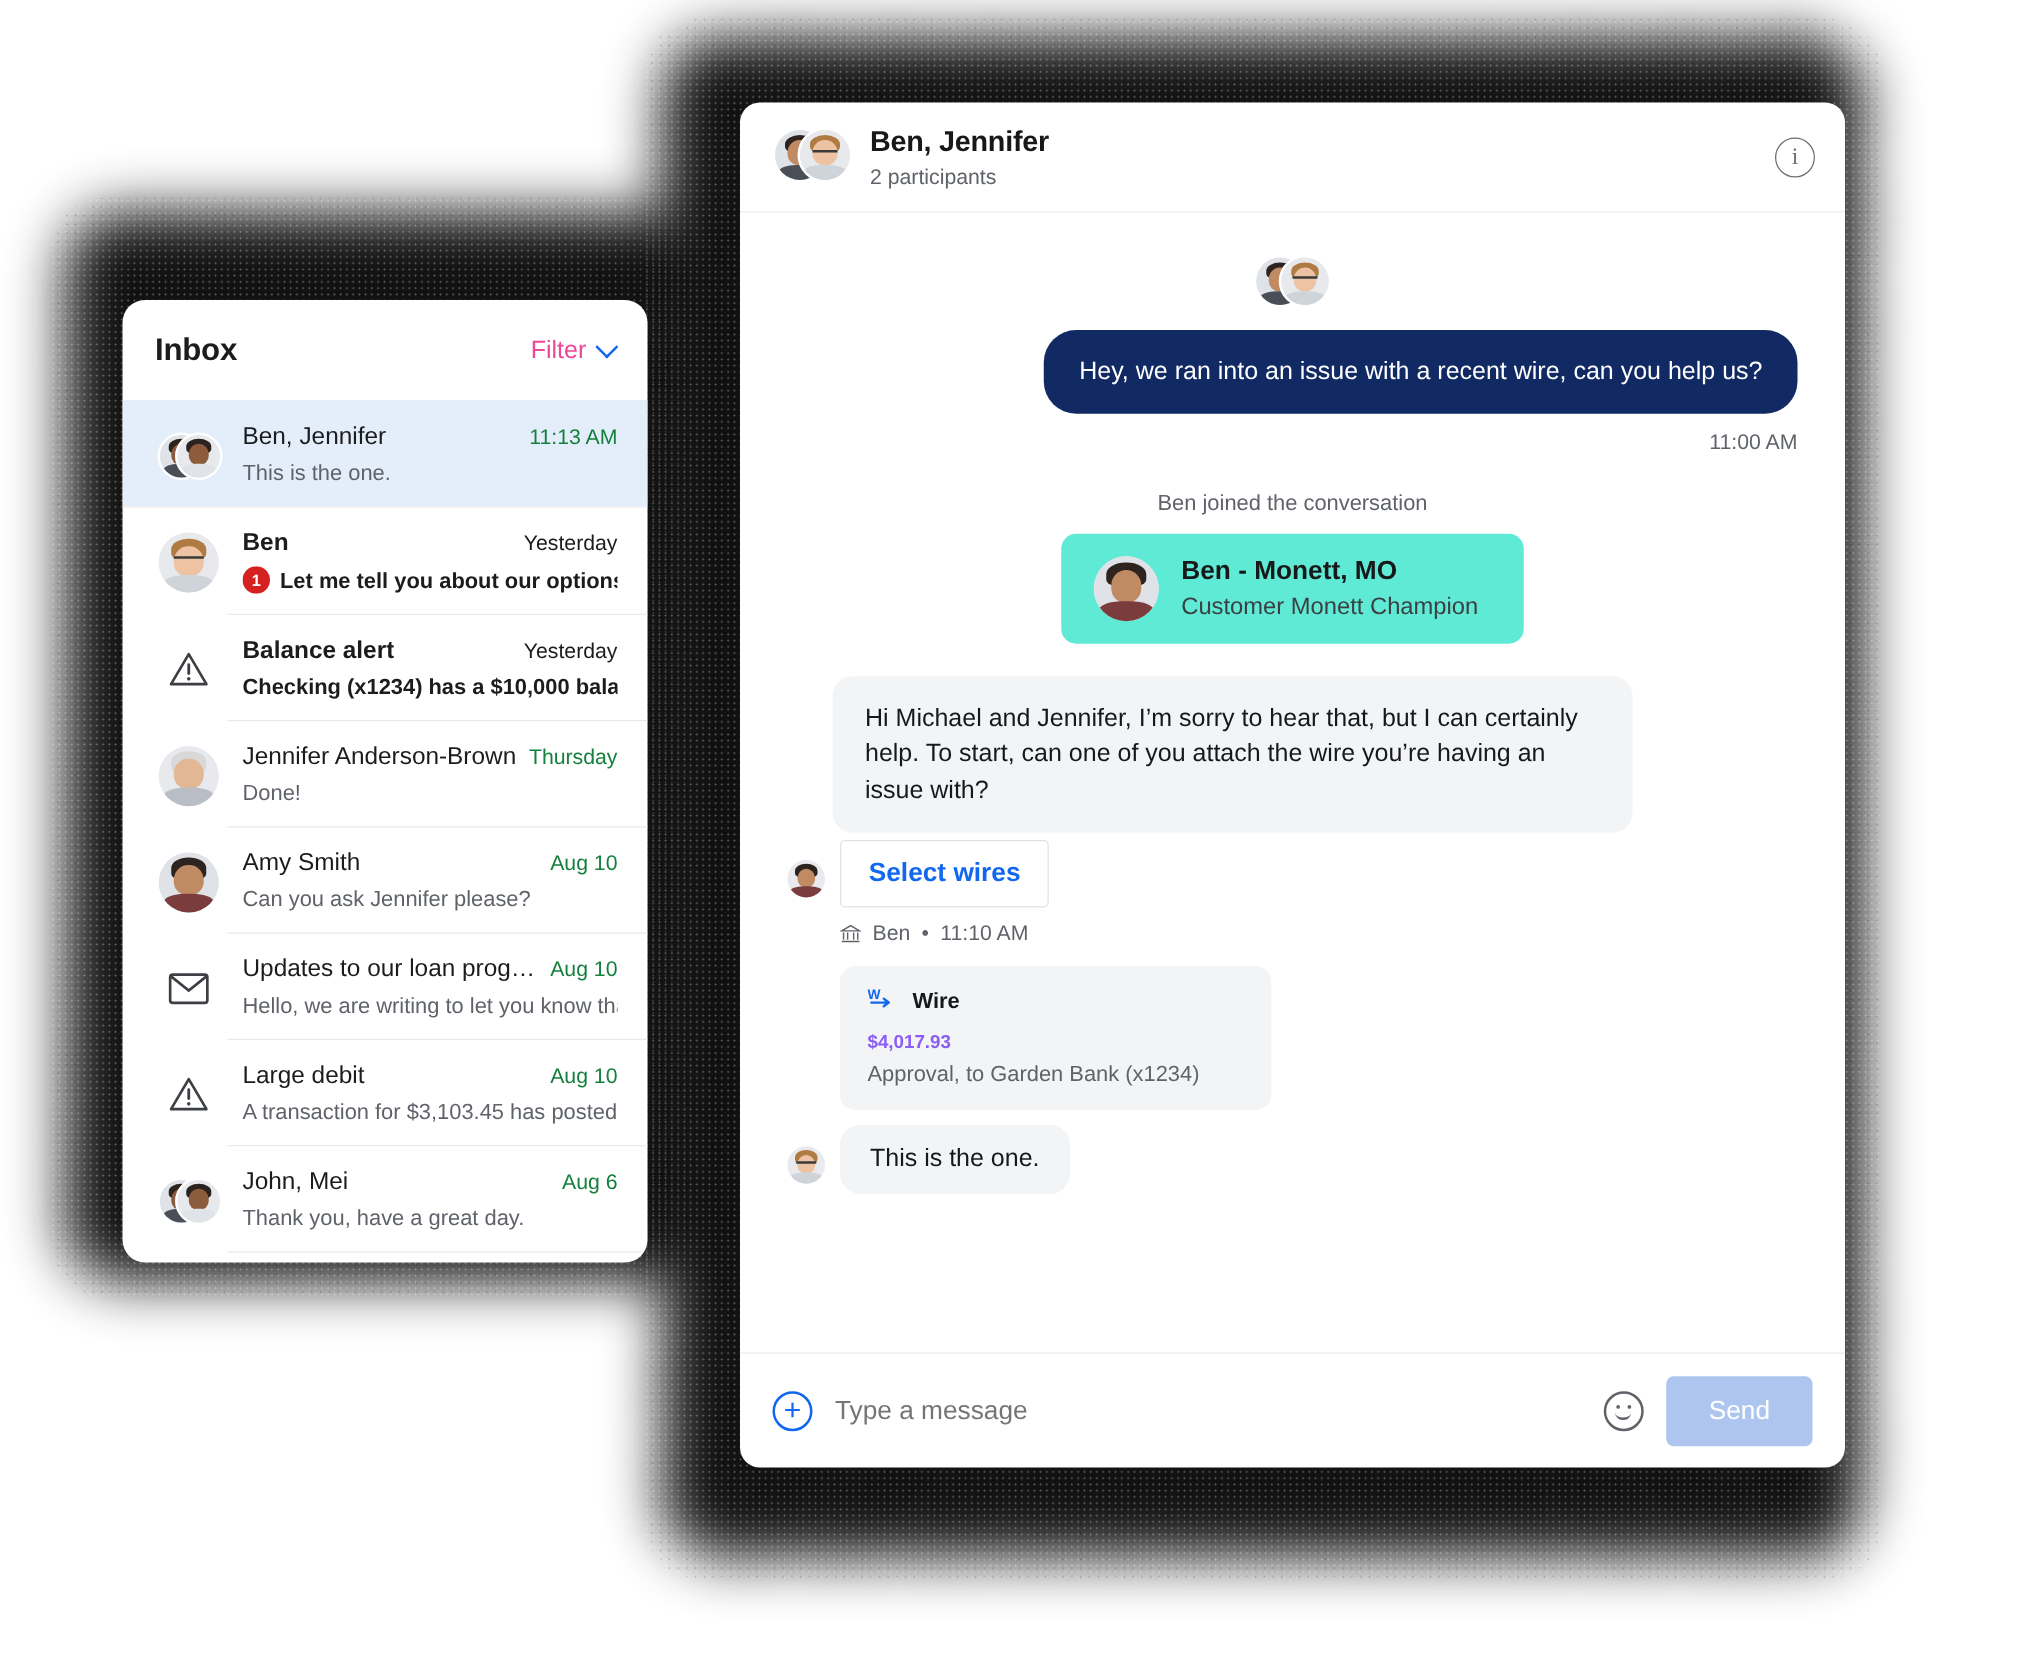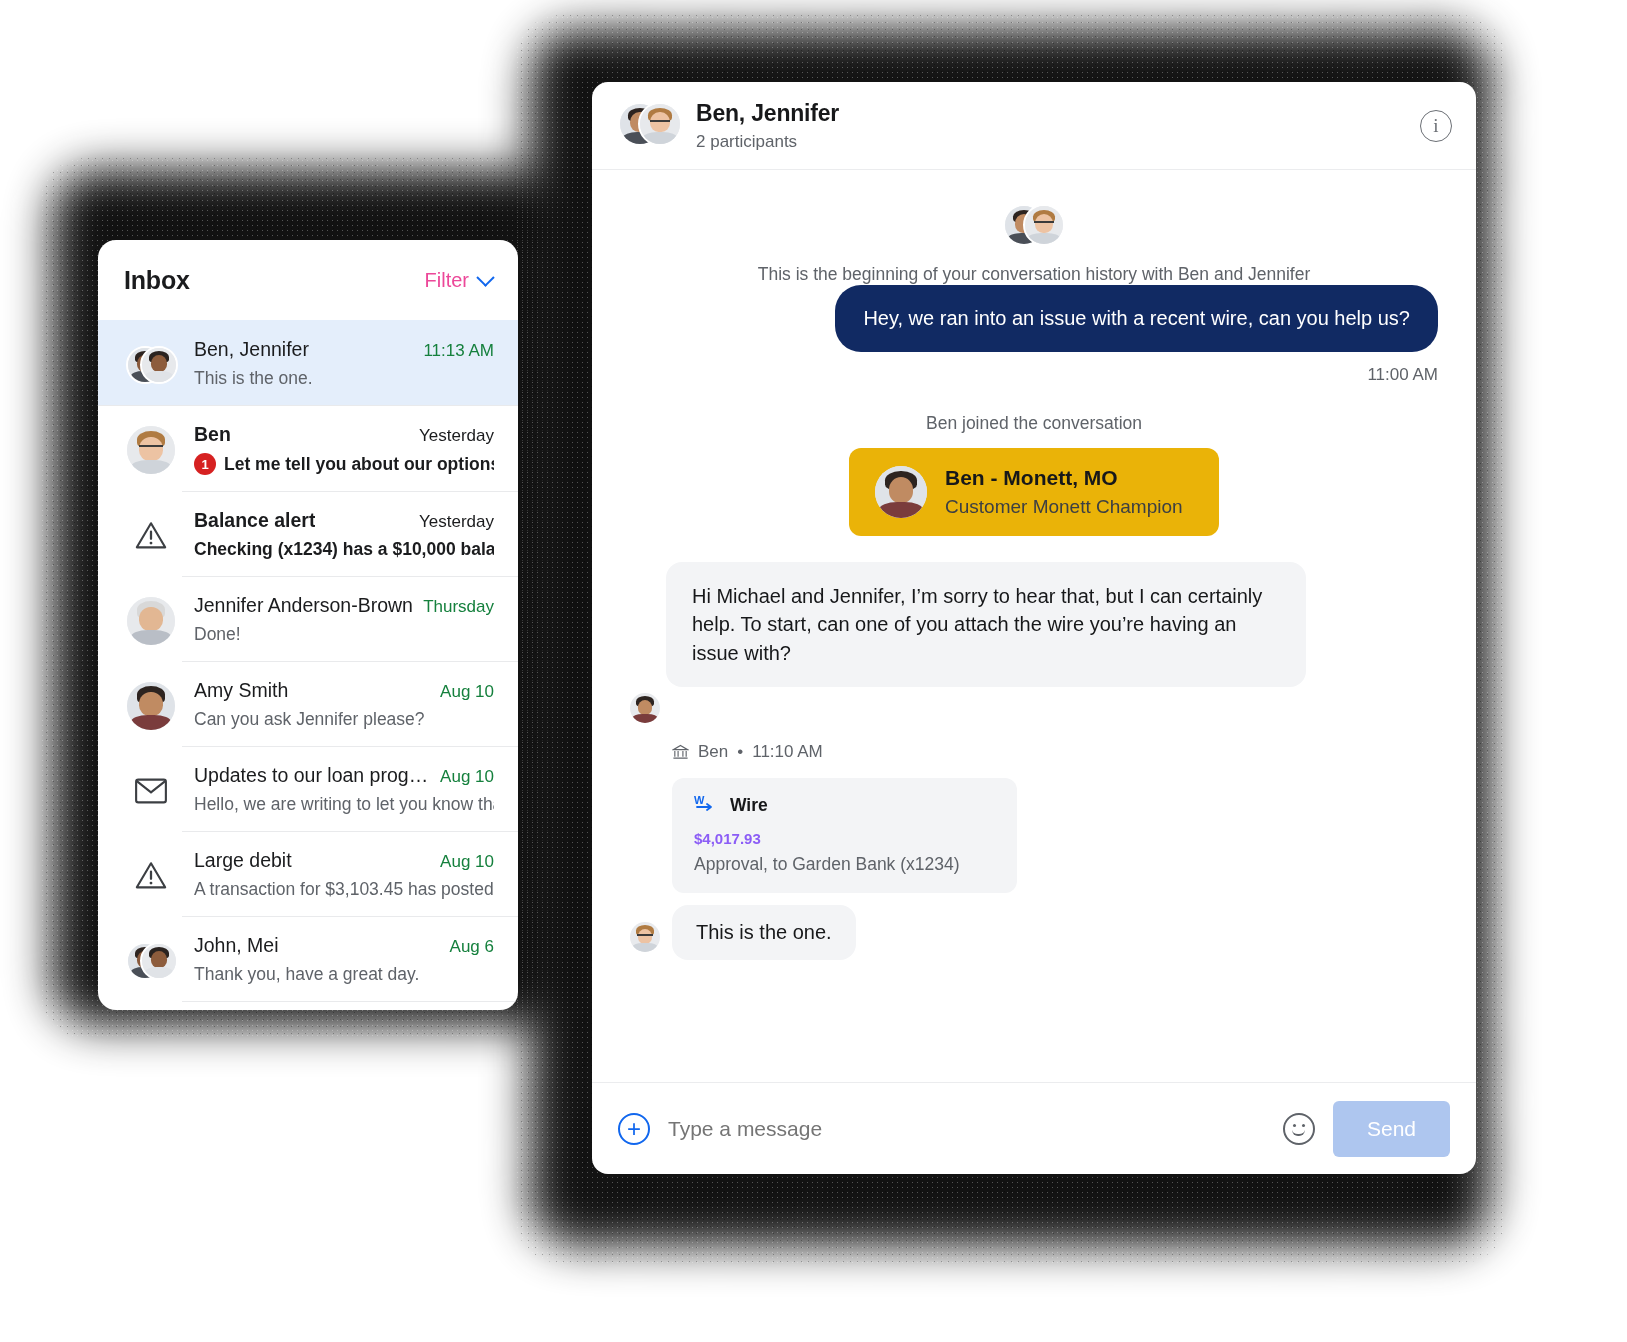--- a/index.html
+++ b/index.html
@@ -147,21 +147,21 @@
     background: #112a63; color: #fff;
     border-radius: 26px;
     padding: 20px 28px;
     font-size: 20px; line-height: 1.35;
     max-width: 620px;
   }
   .time-right { text-align: right; font-size: 17px; color: #5f6369; margin-top: 13px; }
   .joined { text-align: center; font-size: 17.5px; color: #5f6369; margin: 28px 0 14px 0; }
 
   .agent-card {
-    background: #eab308; border-radius: 12px;
+    background: #5eead4; border-radius: 12px;
     display: flex; align-items: center; gap: 18px;
     padding: 18px 26px;
     width: 370px; margin: 0 auto;
   }
   .agent-card .avatar { width: 52px; height: 52px; flex: 0 0 52px; }
   .agent-name { font-size: 21px; font-weight: 700; color: #17181a; }
   .agent-role { font-size: 19px; color: #3c3f43; margin-top: 6px; }
 
   .bubble-in {
     background: #f3f4f6; color: #17181a;
@@ -469,21 +469,20 @@
           </div>
           <div class="avatar a2">
             <div class="face bg-a">
                 <i class="f-hair" style="background:#b07b42"></i>
                 <i class="f-skin" style="background:#edc3a3"></i>
                 <i class="f-glass"></i>
                 <i class="f-body" style="background:#cfd4da"></i>
               </div>
           </div>
         </div>
-        <div class="meta-line">This is the beginning of your conversation history with Ben and Jennifer</div>
       </div>
 
 
       <div class="row right">
         <div class="bubble-out">Hey, we ran into an issue with a recent wire, can you help us?</div>
       </div>
       <div class="time-right">11:00 AM</div>
 
       <div class="joined">Ben joined the conversation</div>
 
@@ -506,20 +505,21 @@
       </div>
 
       <div class="action-row">
         <div class="mini-av">
           <div class="face bg-b">
               <i class="f-hair" style="background:#2d2420"></i>
               <i class="f-skin" style="background:#c08b62"></i>
               <i class="f-body" style="background:#7a3c3c"></i>
             </div>
         </div>
+        <button class="select-wires">Select wires</button>
       </div>
 
       <div class="sender-line">
         <svg class="bank-icon" viewBox="0 0 24 24">
           <path d="M12 2 L22 8 H2 Z M4 10 v8 M8.6 10 v8 M15.4 10 v8 M20 10 v8 M2 20 h20" fill="none" stroke="#5f6369" stroke-width="1.6"></path>
         </svg>
         <span>Ben</span>
         <span>•</span>
         <span>11:10 AM</span>
       </div>

